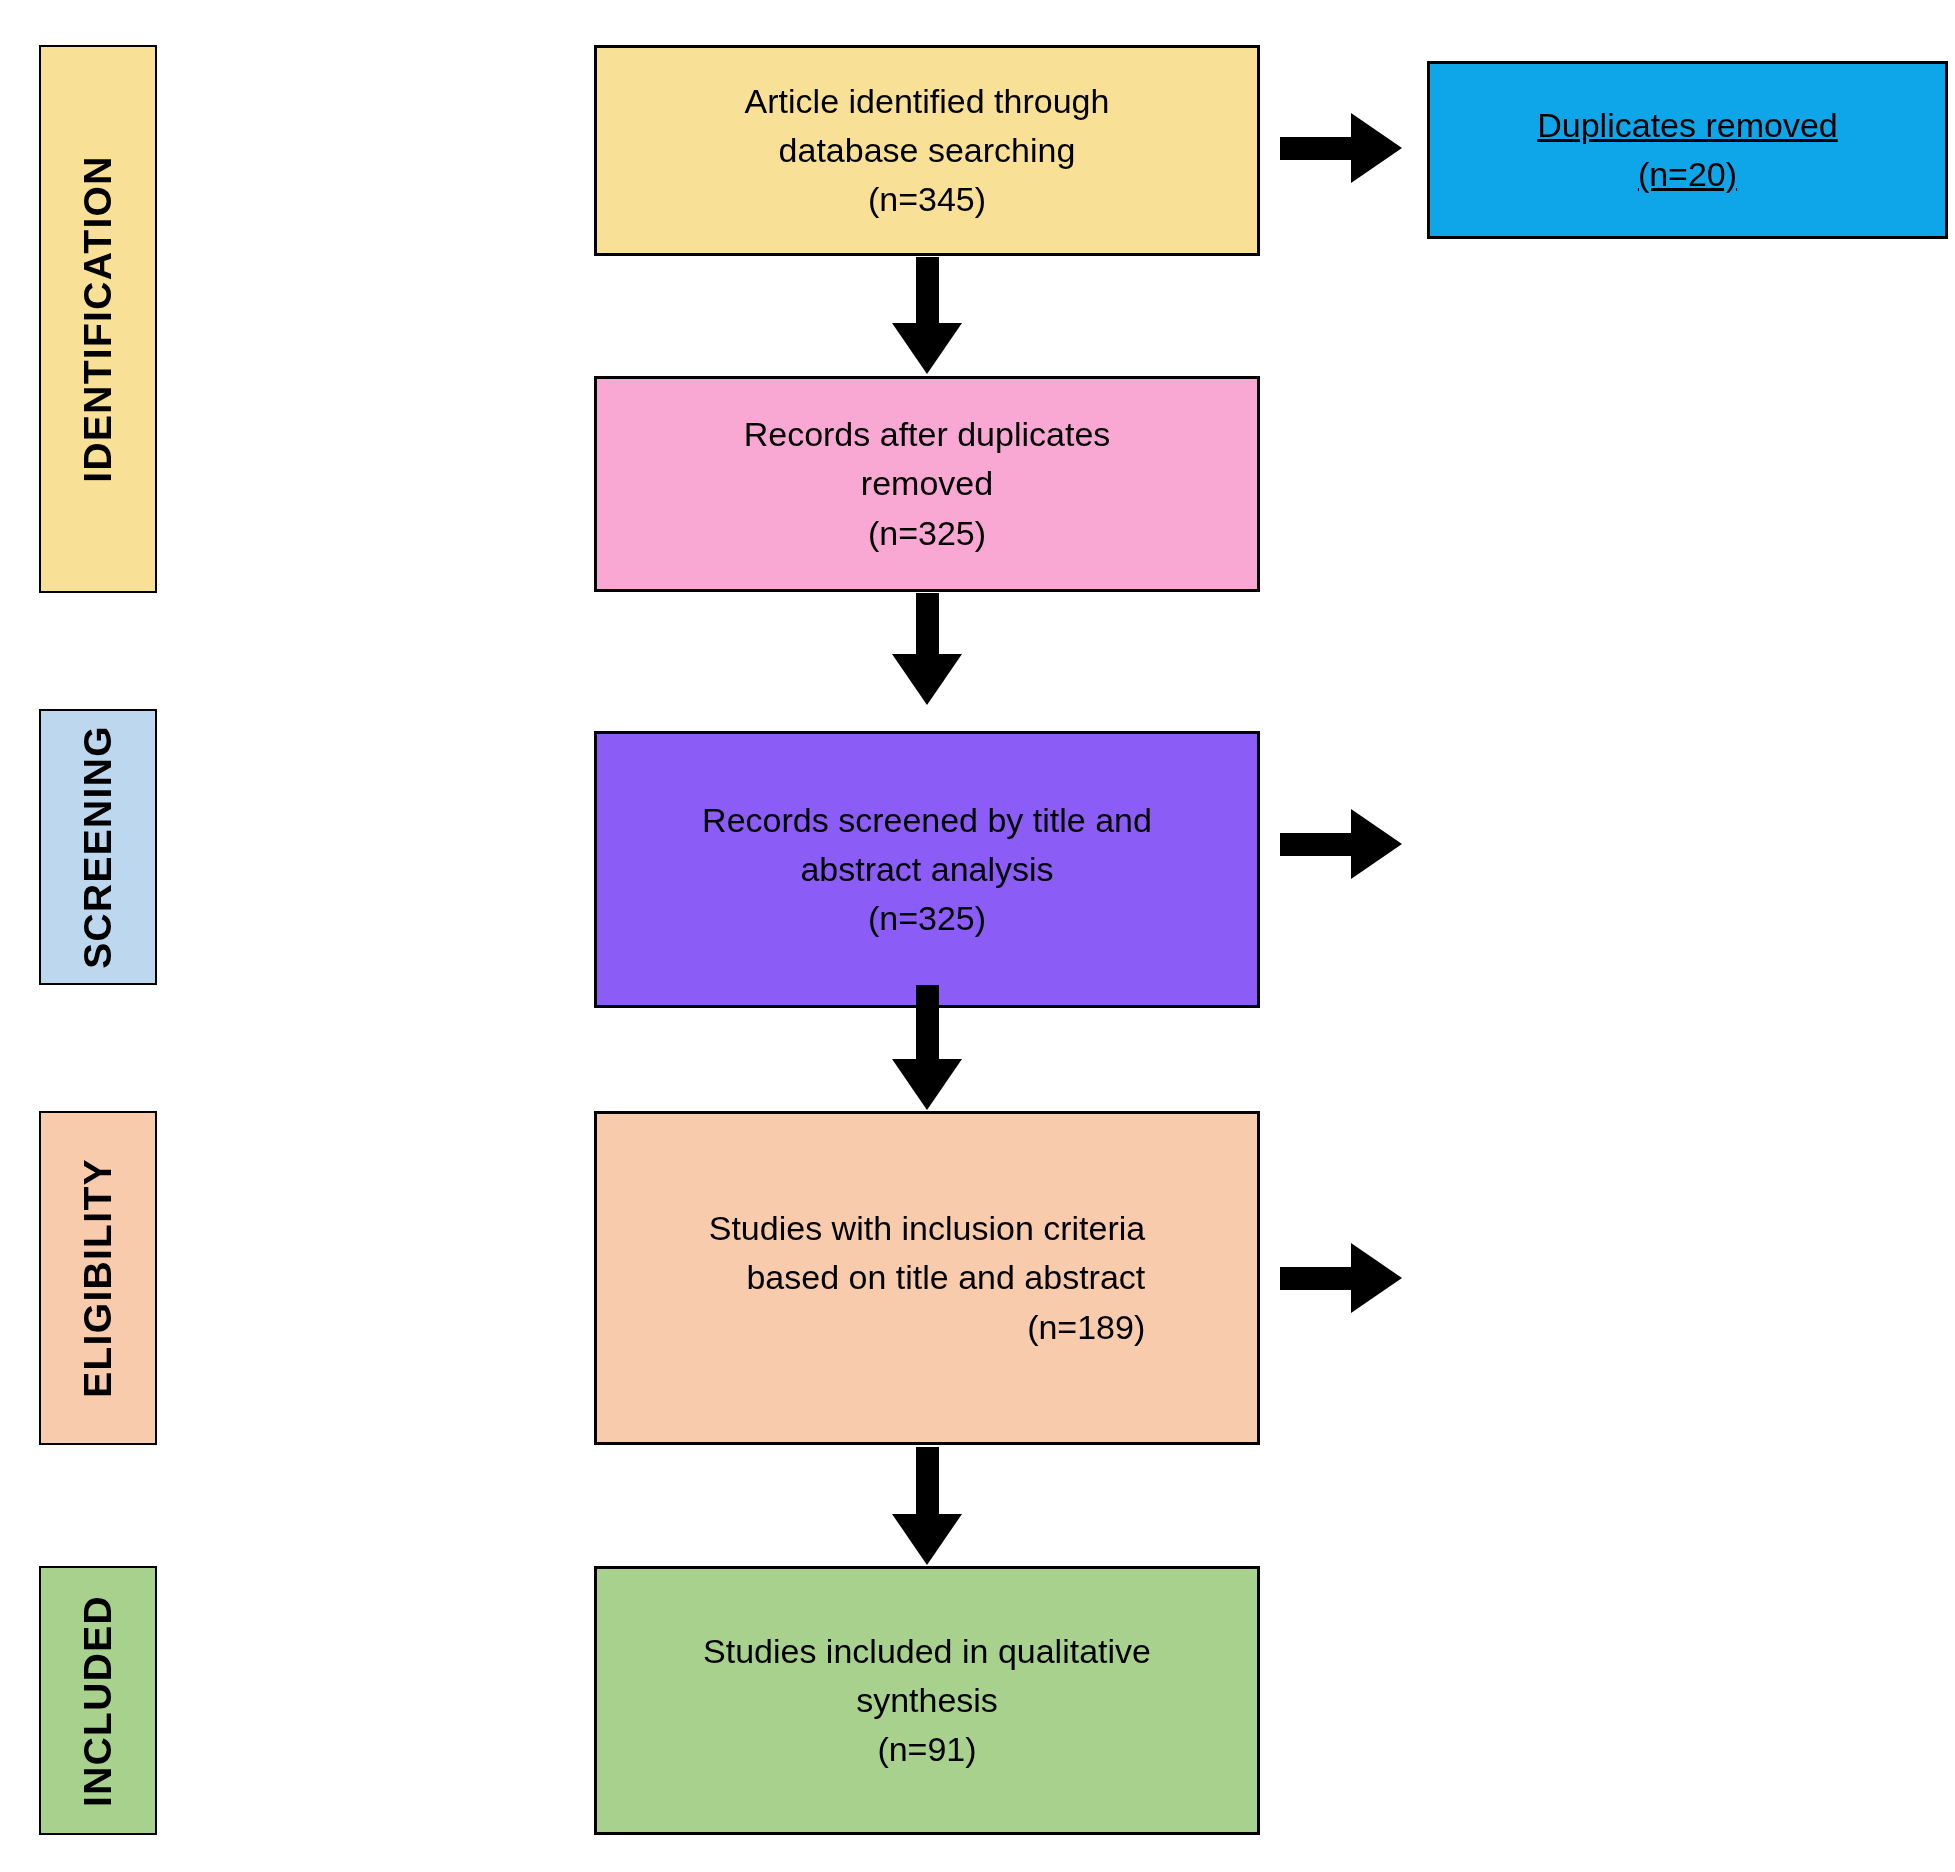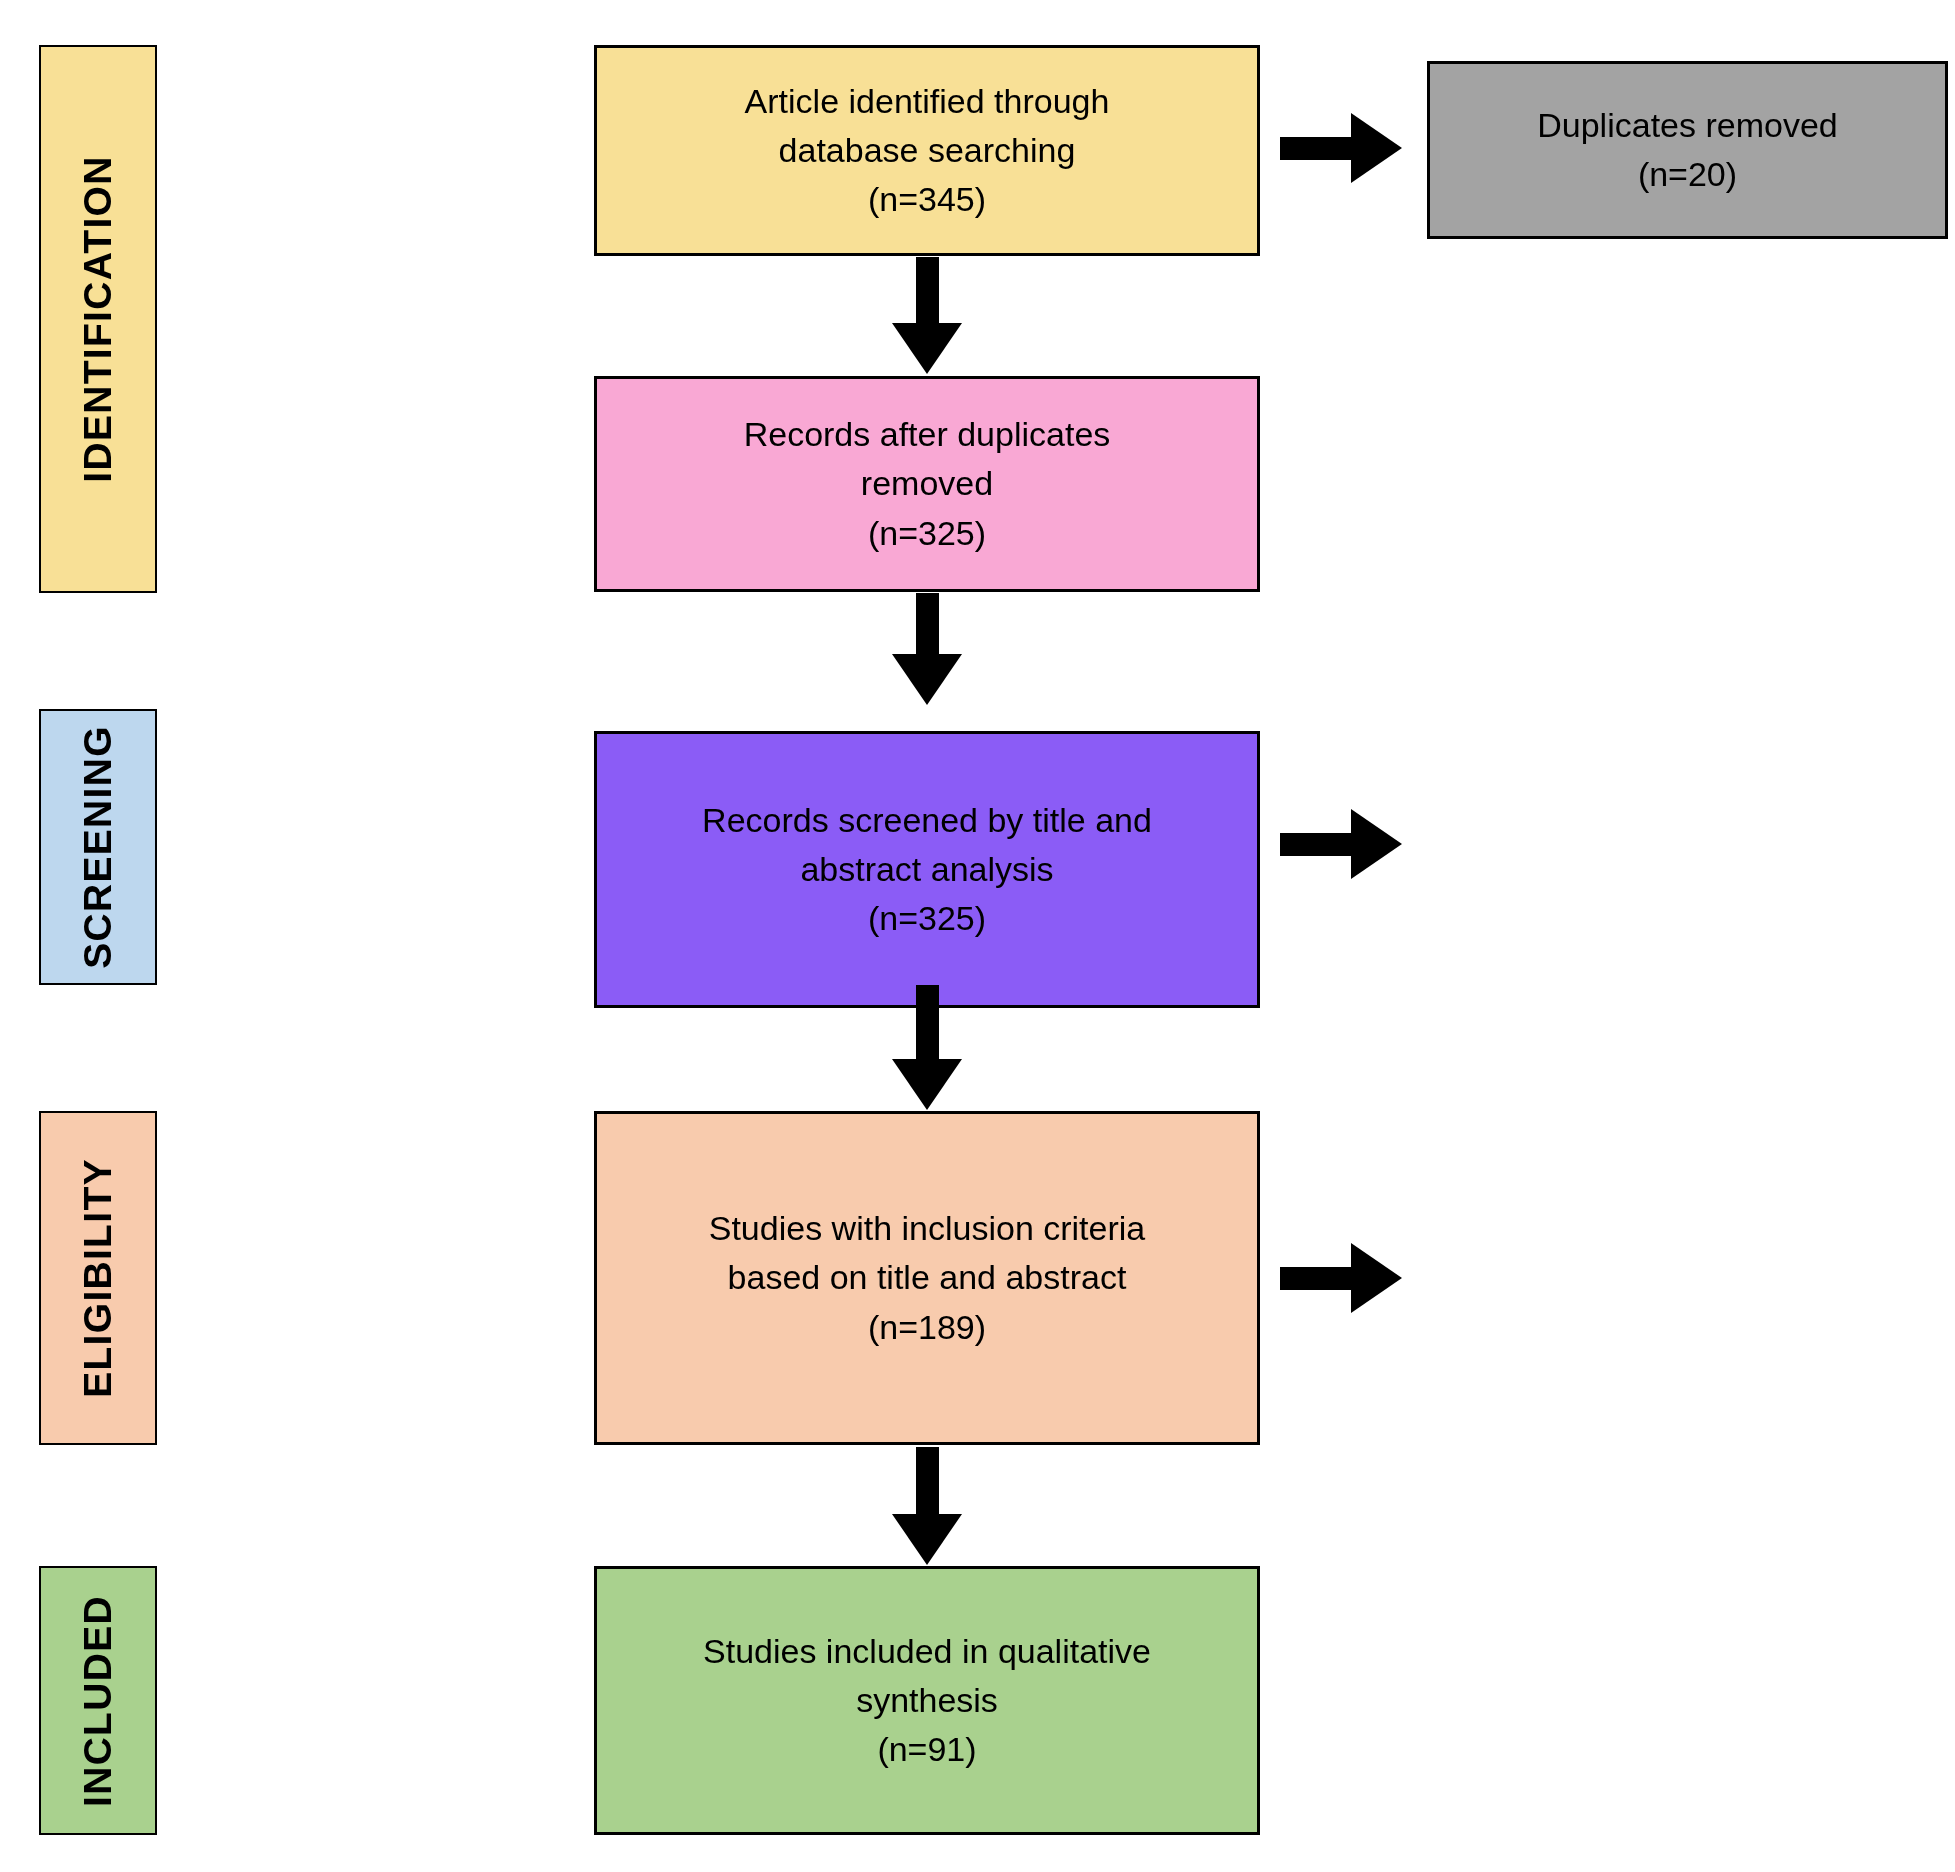--- a/index.html
+++ b/index.html
@@ -47,21 +47,21 @@
   .stage-identification { top: 45px;   height: 548px; }
   .stage-screening      { top: 709px; height: 276px; }
   .stage-eligibility    { top: 1111px; height: 334px; }
   .stage-included       { top: 1566px; height: 269px; }
 
   
   .main { left: 594px; width: 666px; }
   .m0 { top: 45px;   height: 211px; }
   .m1 { top: 376px;  height: 216px; }
   .m2 { top: 707px; height: 277px; }
-  .m3 { top: 1111px; height: 334px; }
+  .m3 { top: 1111px; height: 334px; text-align: right; }
   .m4 { top: 1566px; height: 269px; }
 
   
   .side { left: 1427px; width: 521px; }
   .s0 { top: 61px;   height: 178px; }
   .s1 { top: 767px; height: 156px; }
   .s2 { top: 1111px; height: 334px; }
 
   
   .arrow-down {
@@ -158,21 +158,21 @@
     <div class="boxtext">Studies with inclusion criteria
 based on title and abstract
 (n=189)</div>
   </div>
   <div class="box main m4" style="background-color: rgb(169, 209, 142); text-align: center;">
     <div class="boxtext">Studies included in qualitative
 synthesis
 (n=91)</div>
   </div>
 
-  <div class="box side s0" style="background-color: #a3a3a3;">
+  <div class="box side s0" style="background-color: #0ea5e9; text-decoration: underline;">
     <div class="boxtext">Duplicates removed
 (n=20)</div>
   </div>
 
   <div class="arrow-down ad0">
     <div class="shaft"></div>
     <div class="head"></div>
   </div>
   <div class="arrow-down ad1">
     <div class="shaft"></div>

